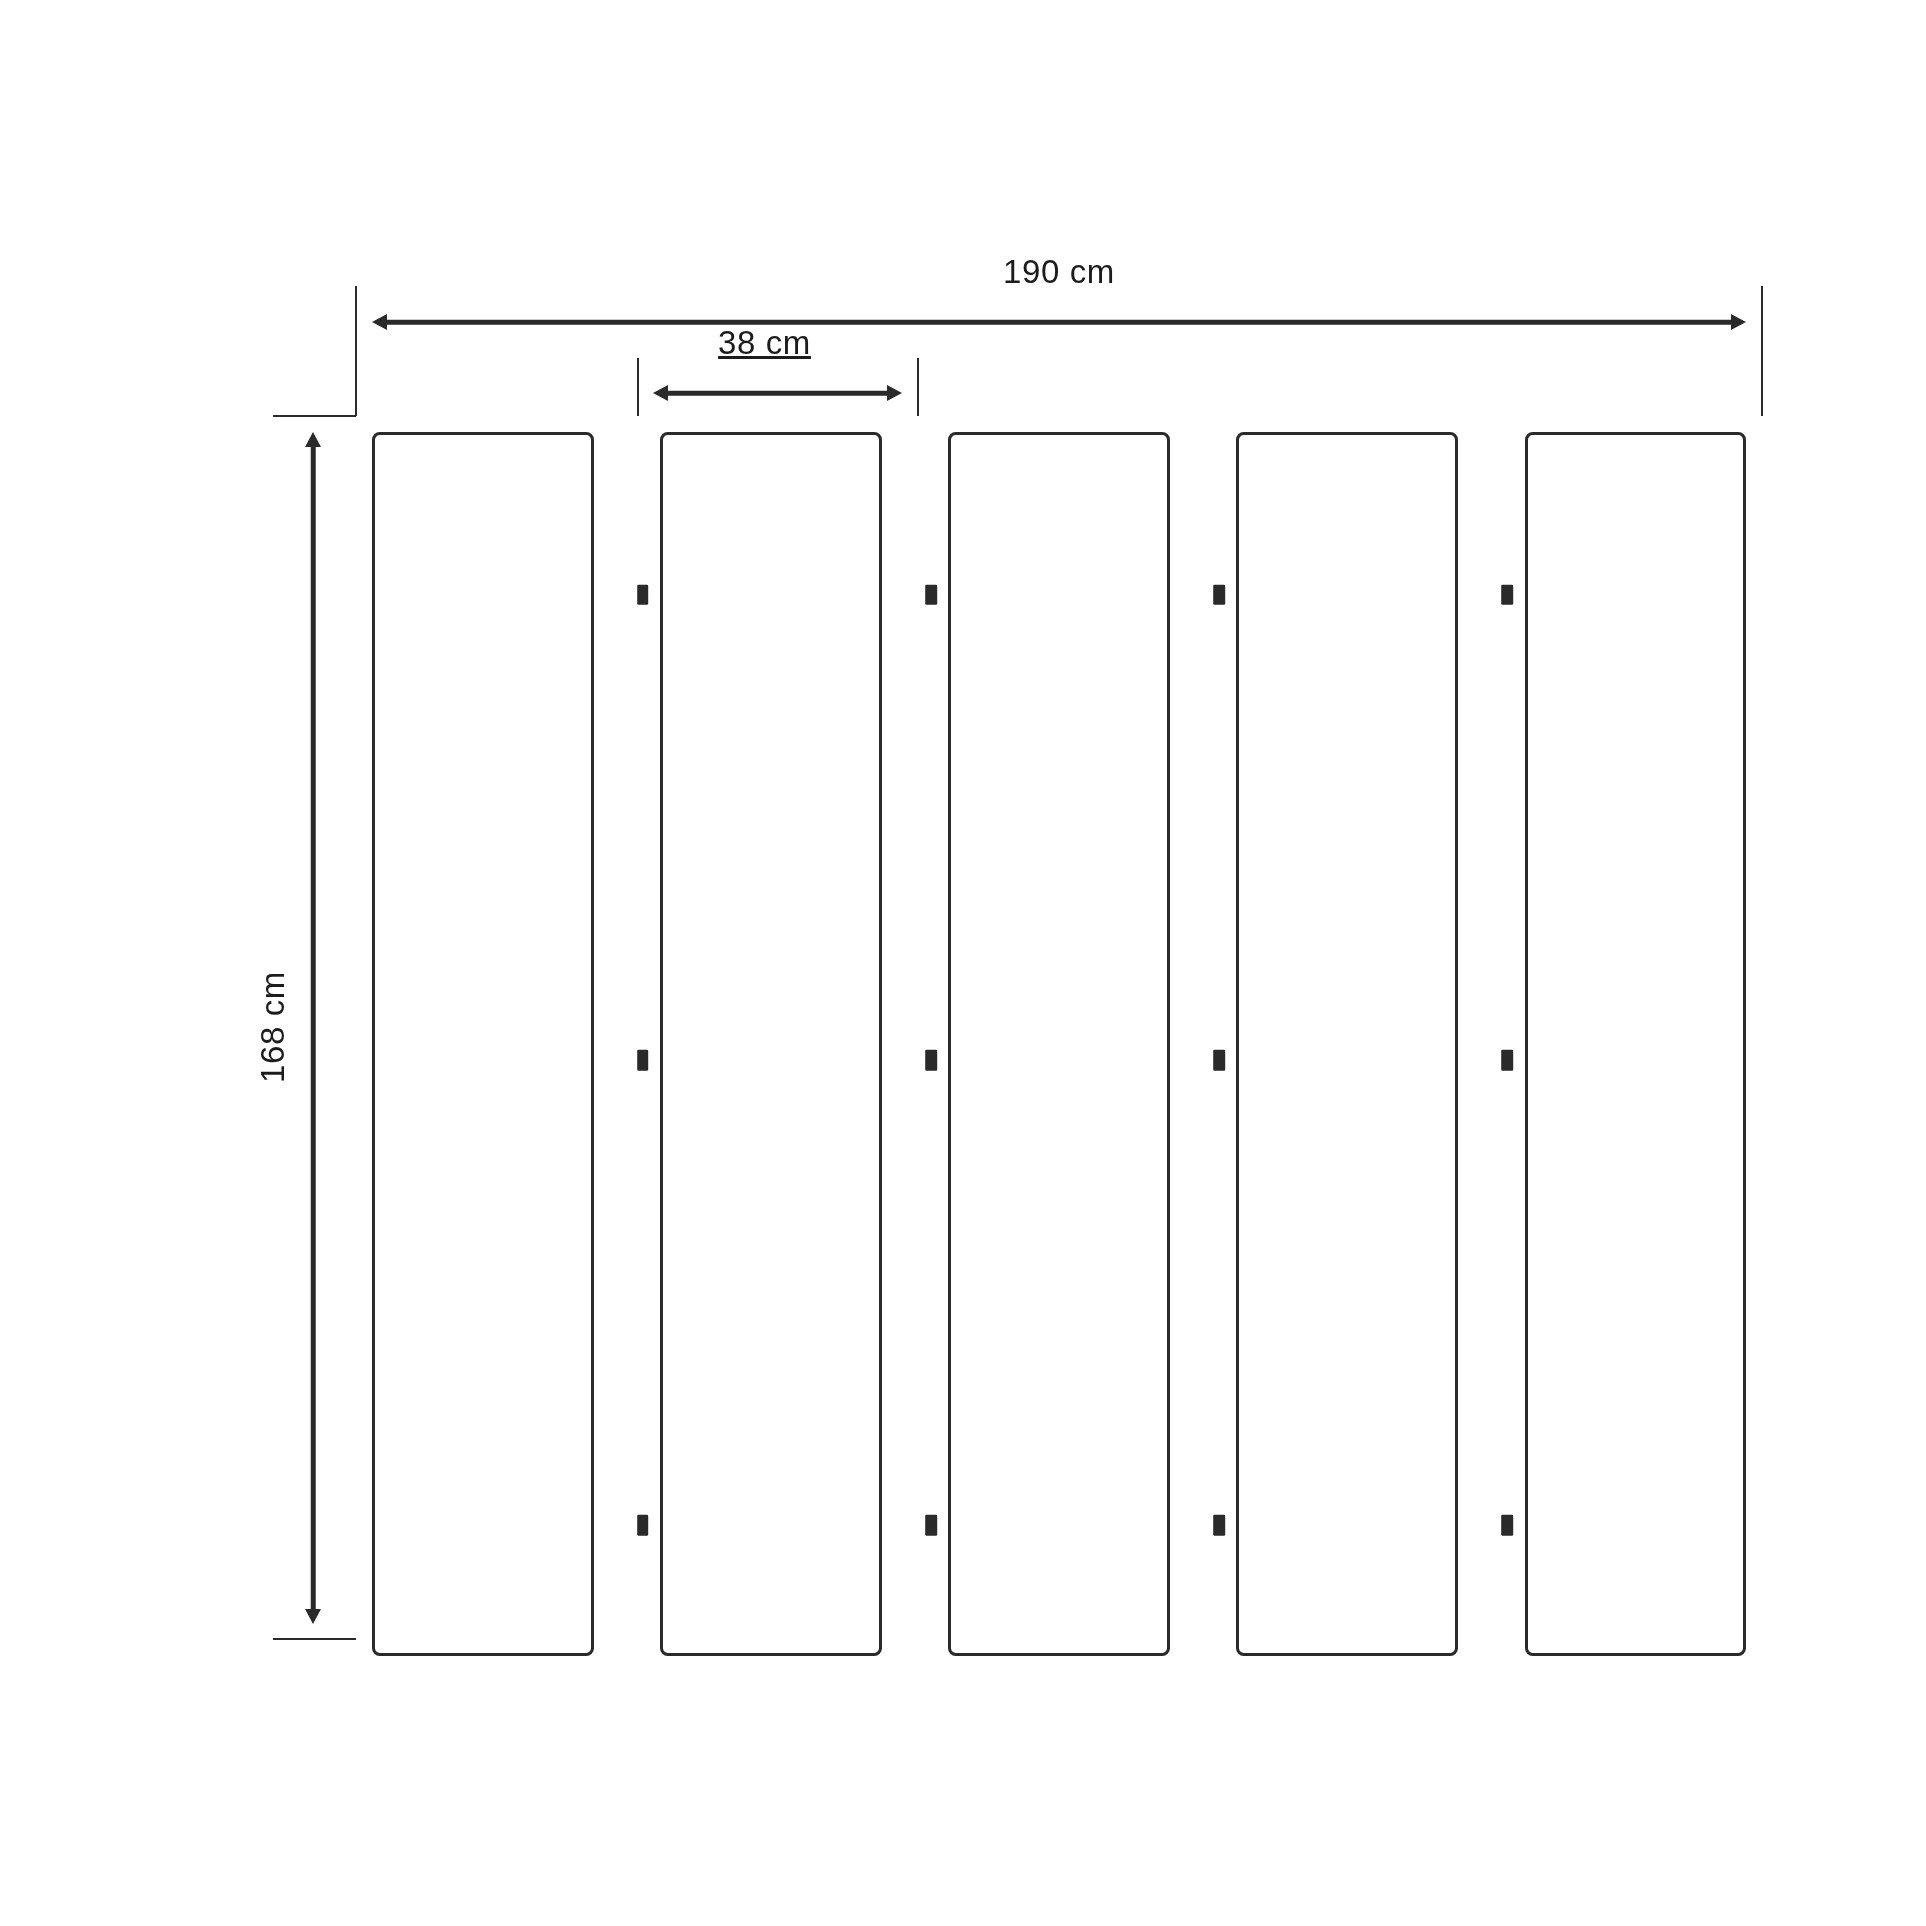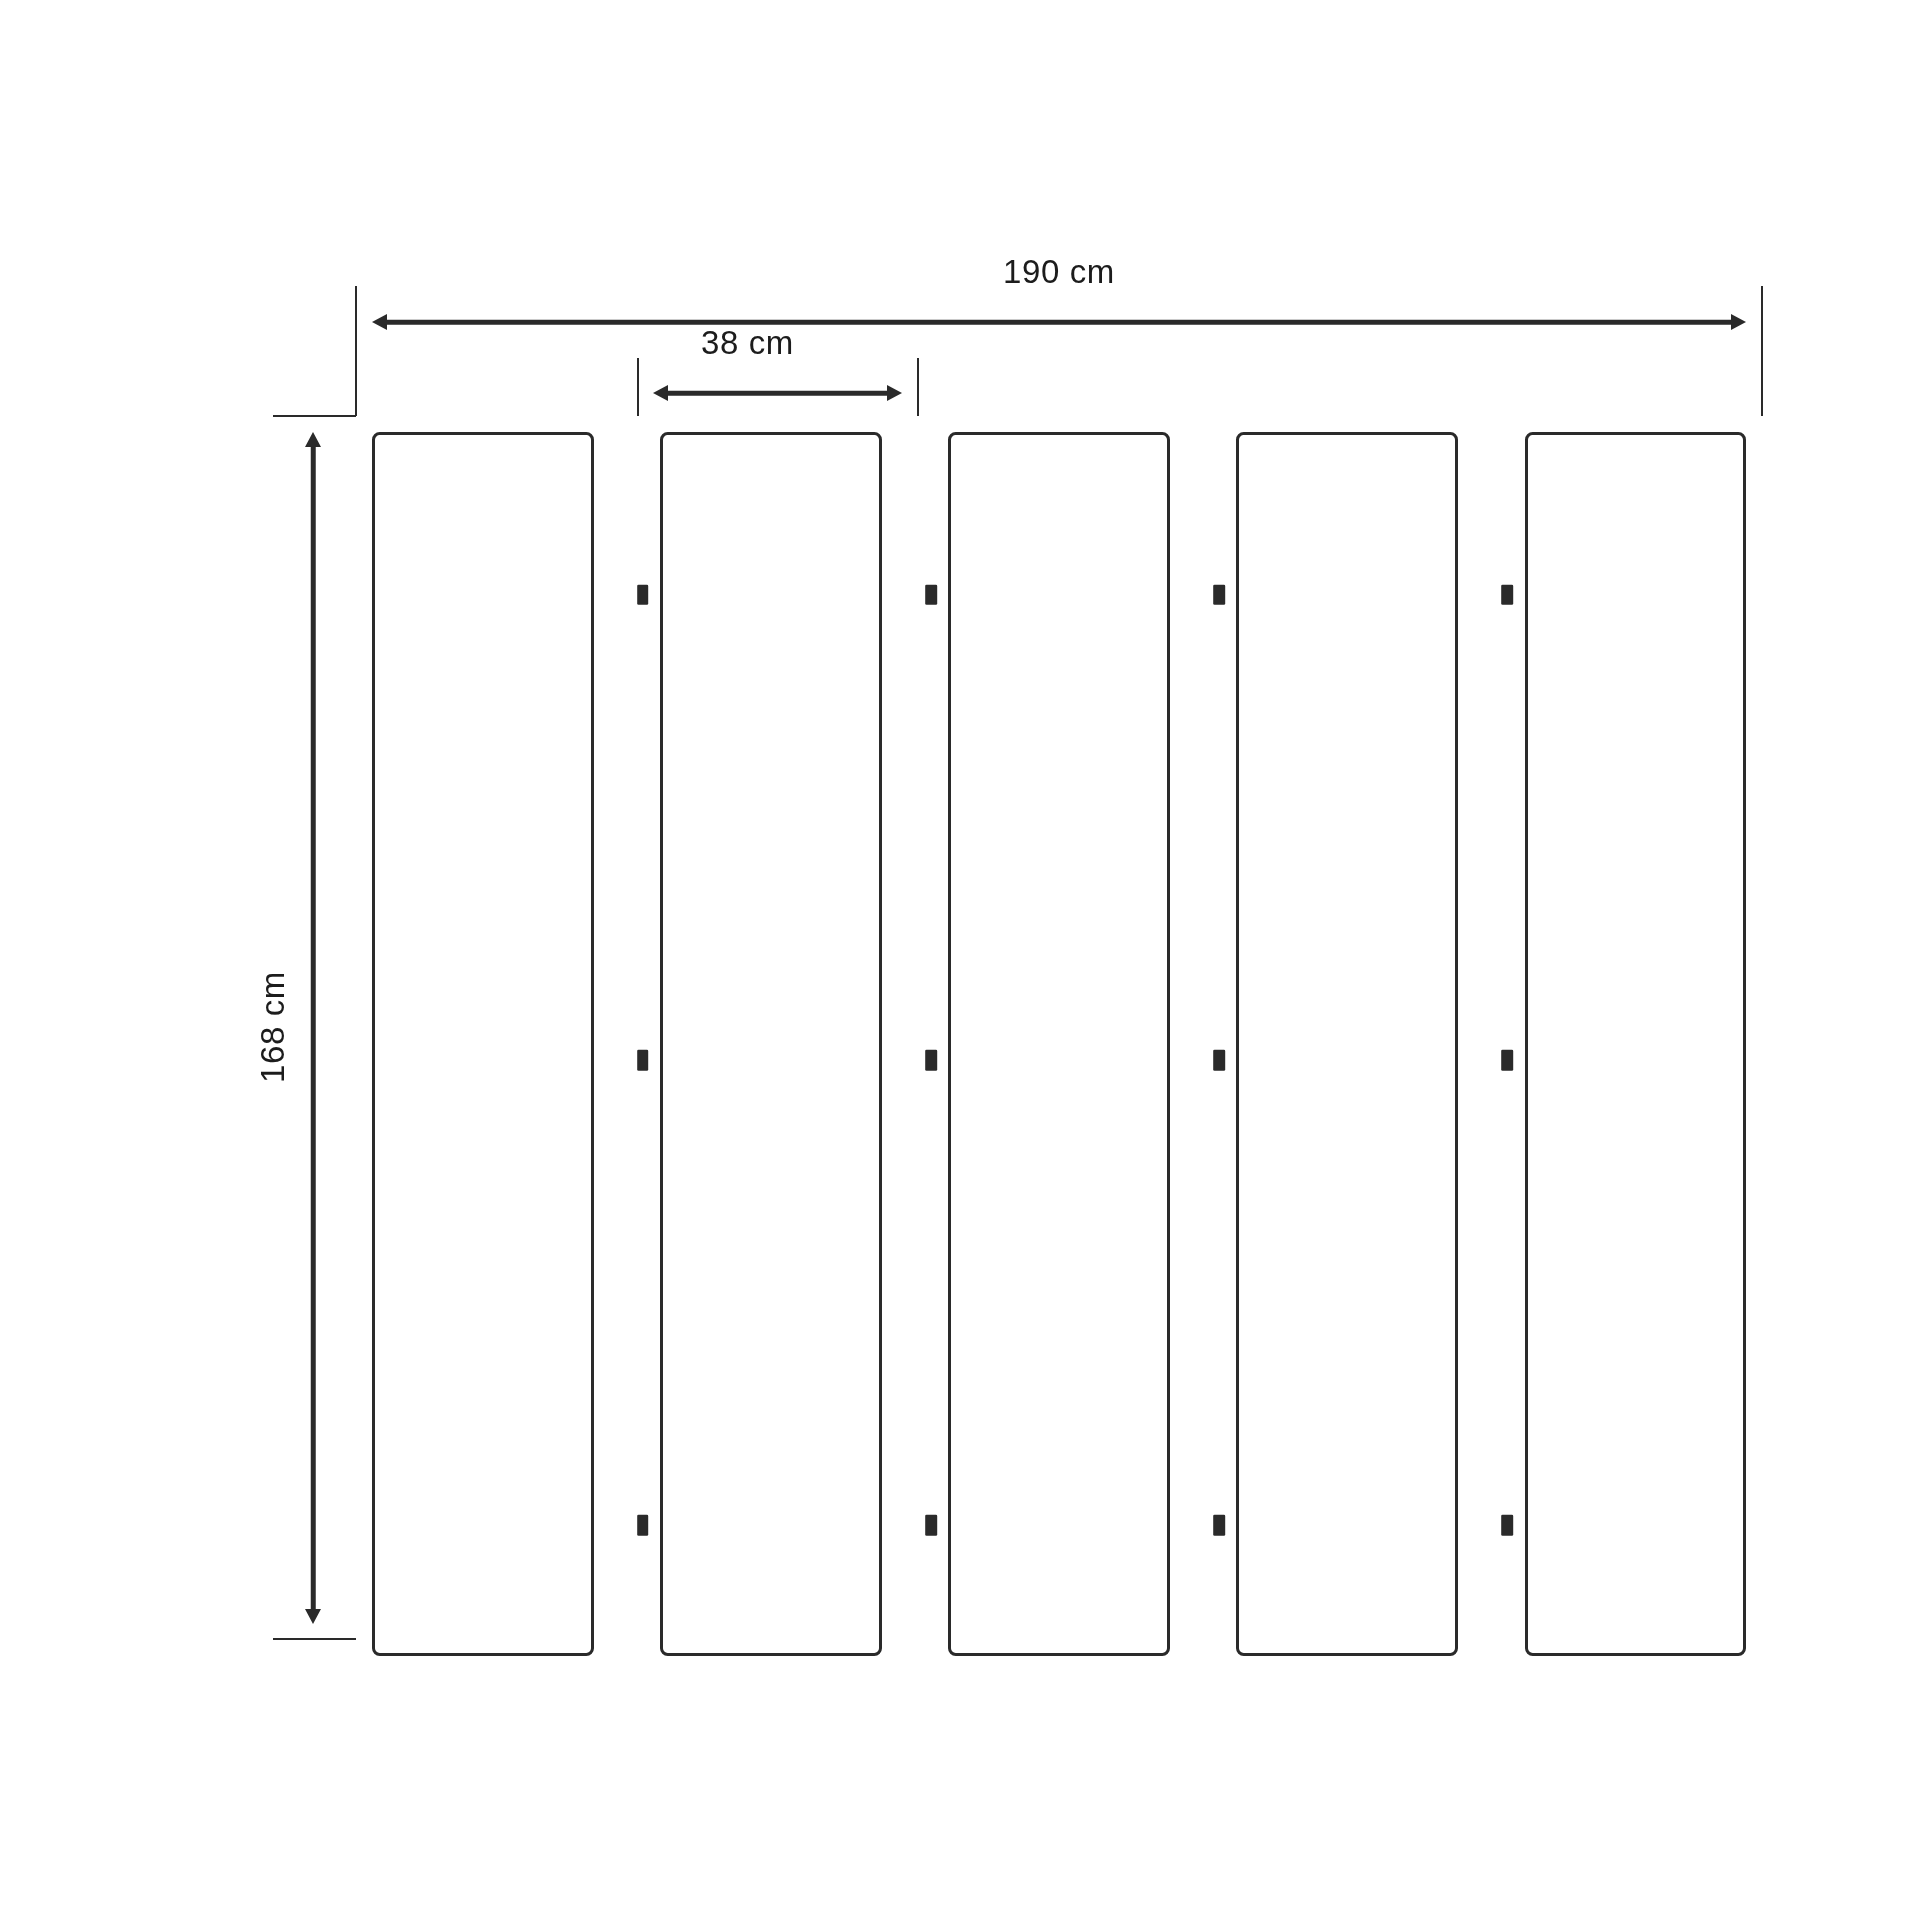--- a/index.html
+++ b/index.html
@@ -20,21 +20,21 @@
   .dim-label {
     position: absolute;
     font-size: 33px;
     letter-spacing: 0.6px;
     color: var(--text);
     text-align: center;
     white-space: nowrap;
     line-height: 39px;
   }
   .label-total  { left: 738px; top: 188px;  width: 514px; }
-  .label-panel  { left: 523px;  top: 259px;  width: 321px; }
+  .label-panel  { left: 540px;  top: 259px;  width: 321px; text-decoration: underline; }
   .label-height {
     left: 208px; top: 963px; width: 0; height: 0;
     display: flex; align-items: center; justify-content: center;
     transform: rotate(-90deg);
     text-align: center;
   }
 
   
   .dim-h { position: absolute; height: 22px; }
   .dim-h .bar {

